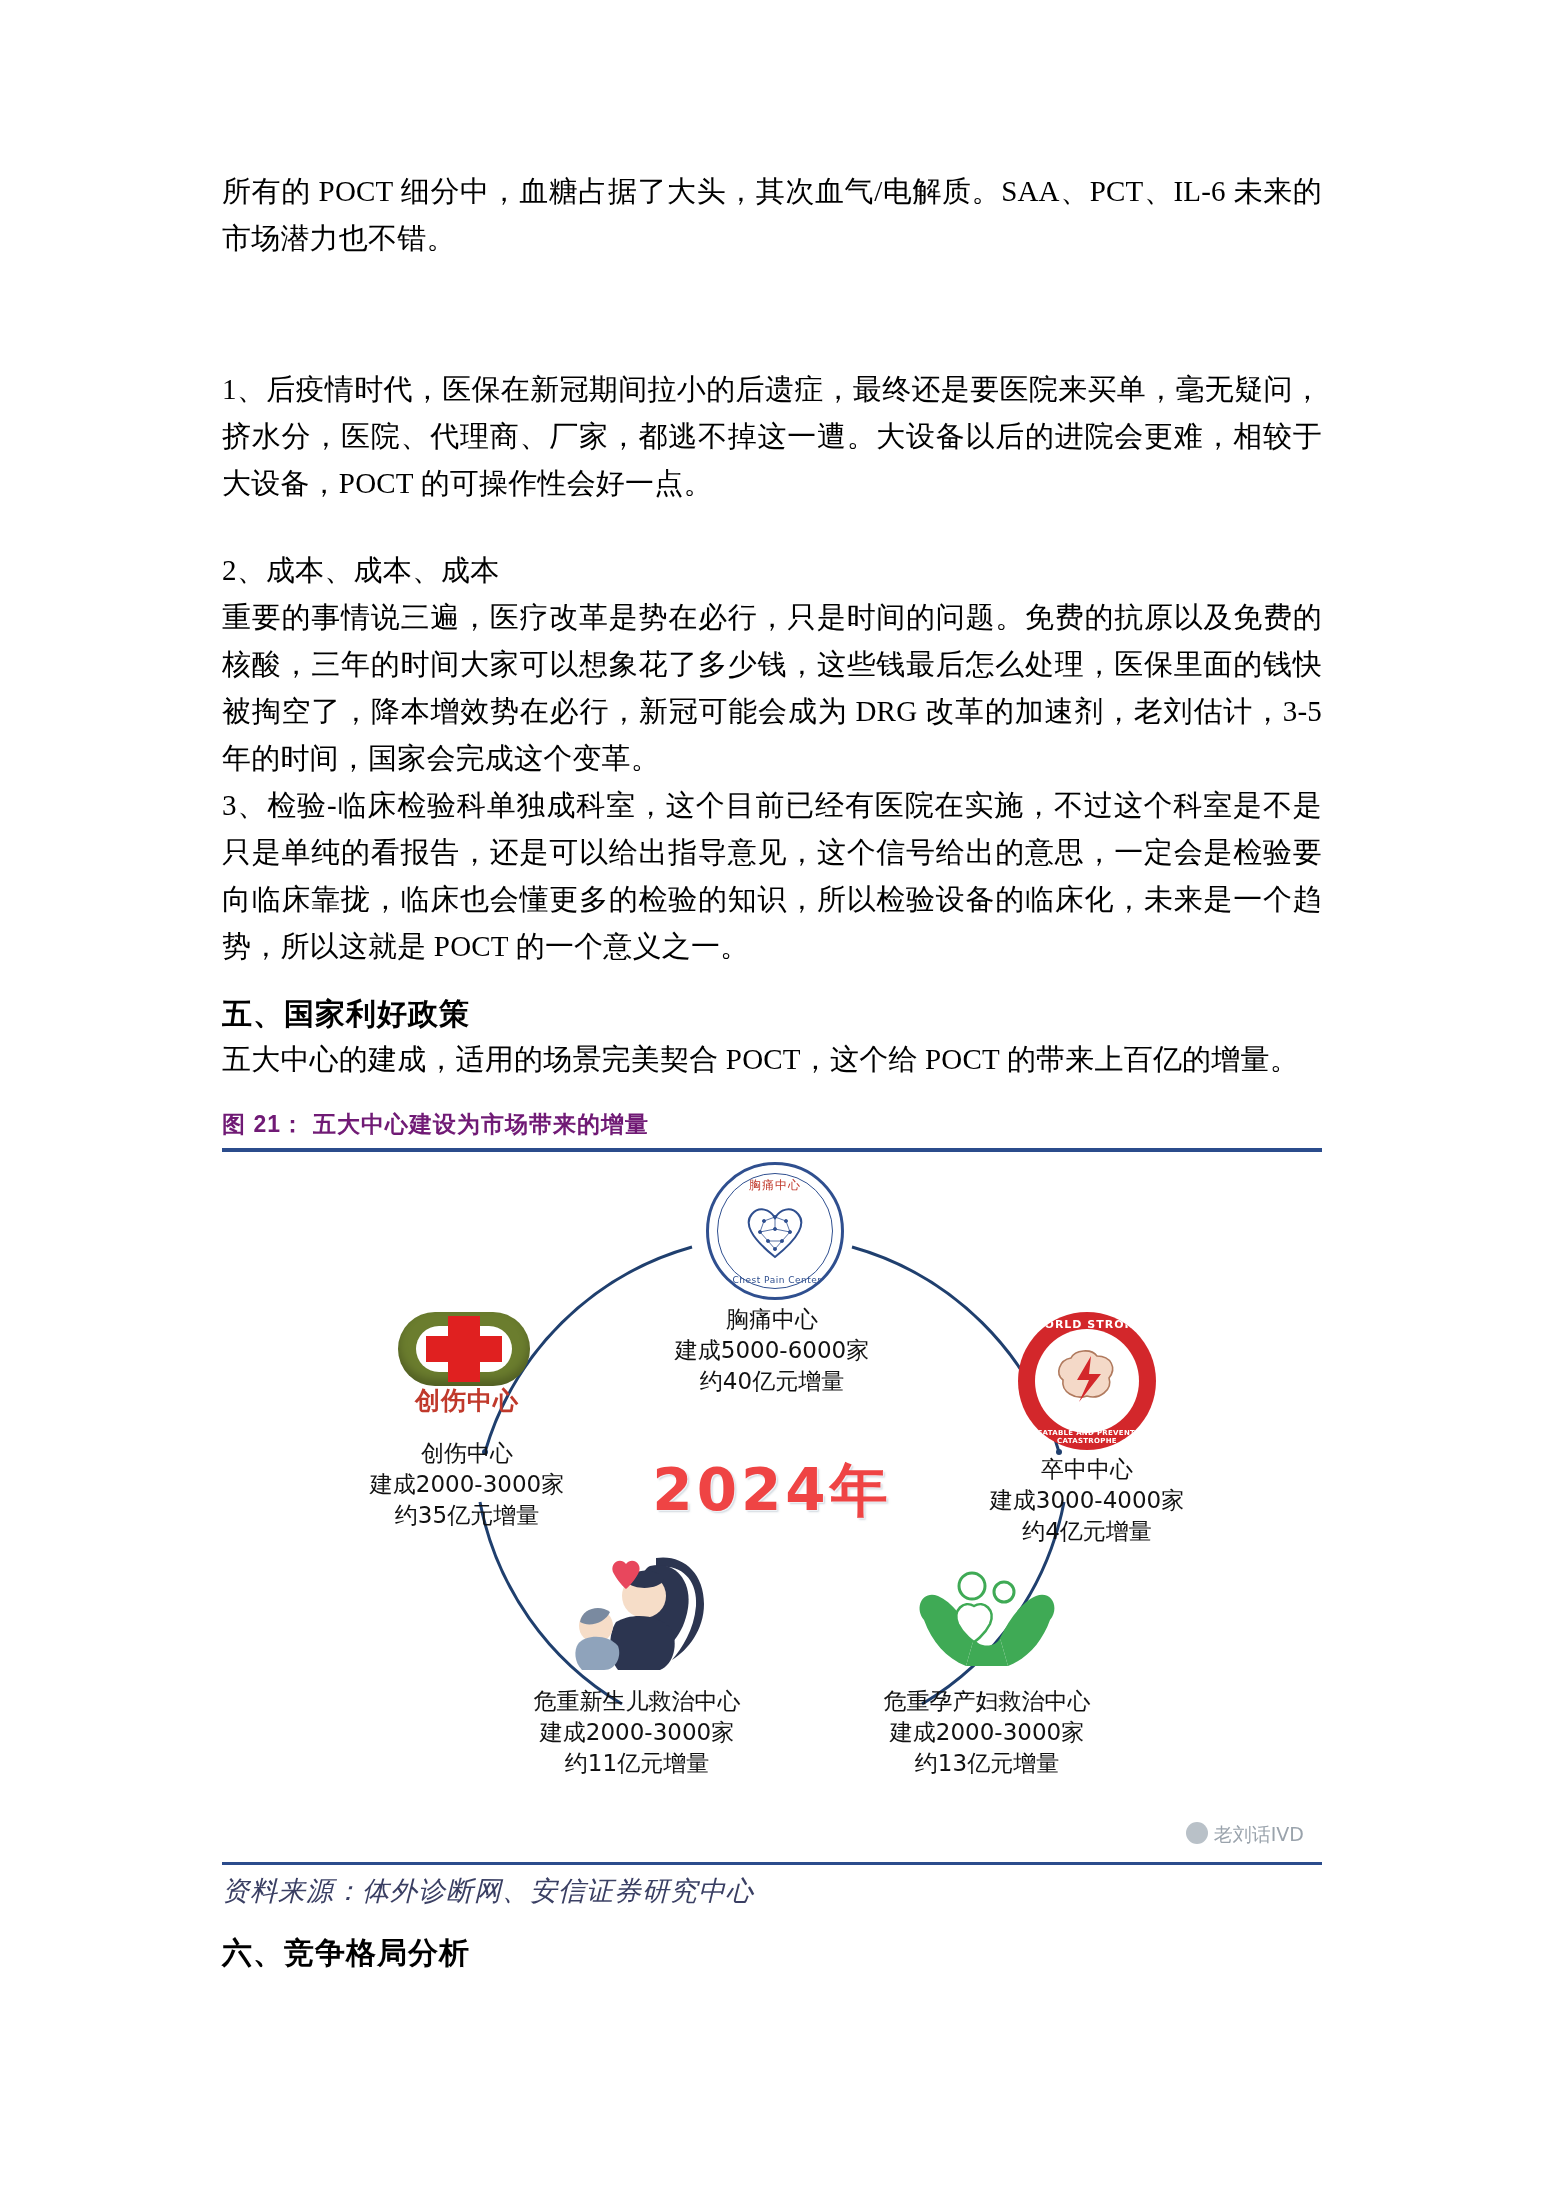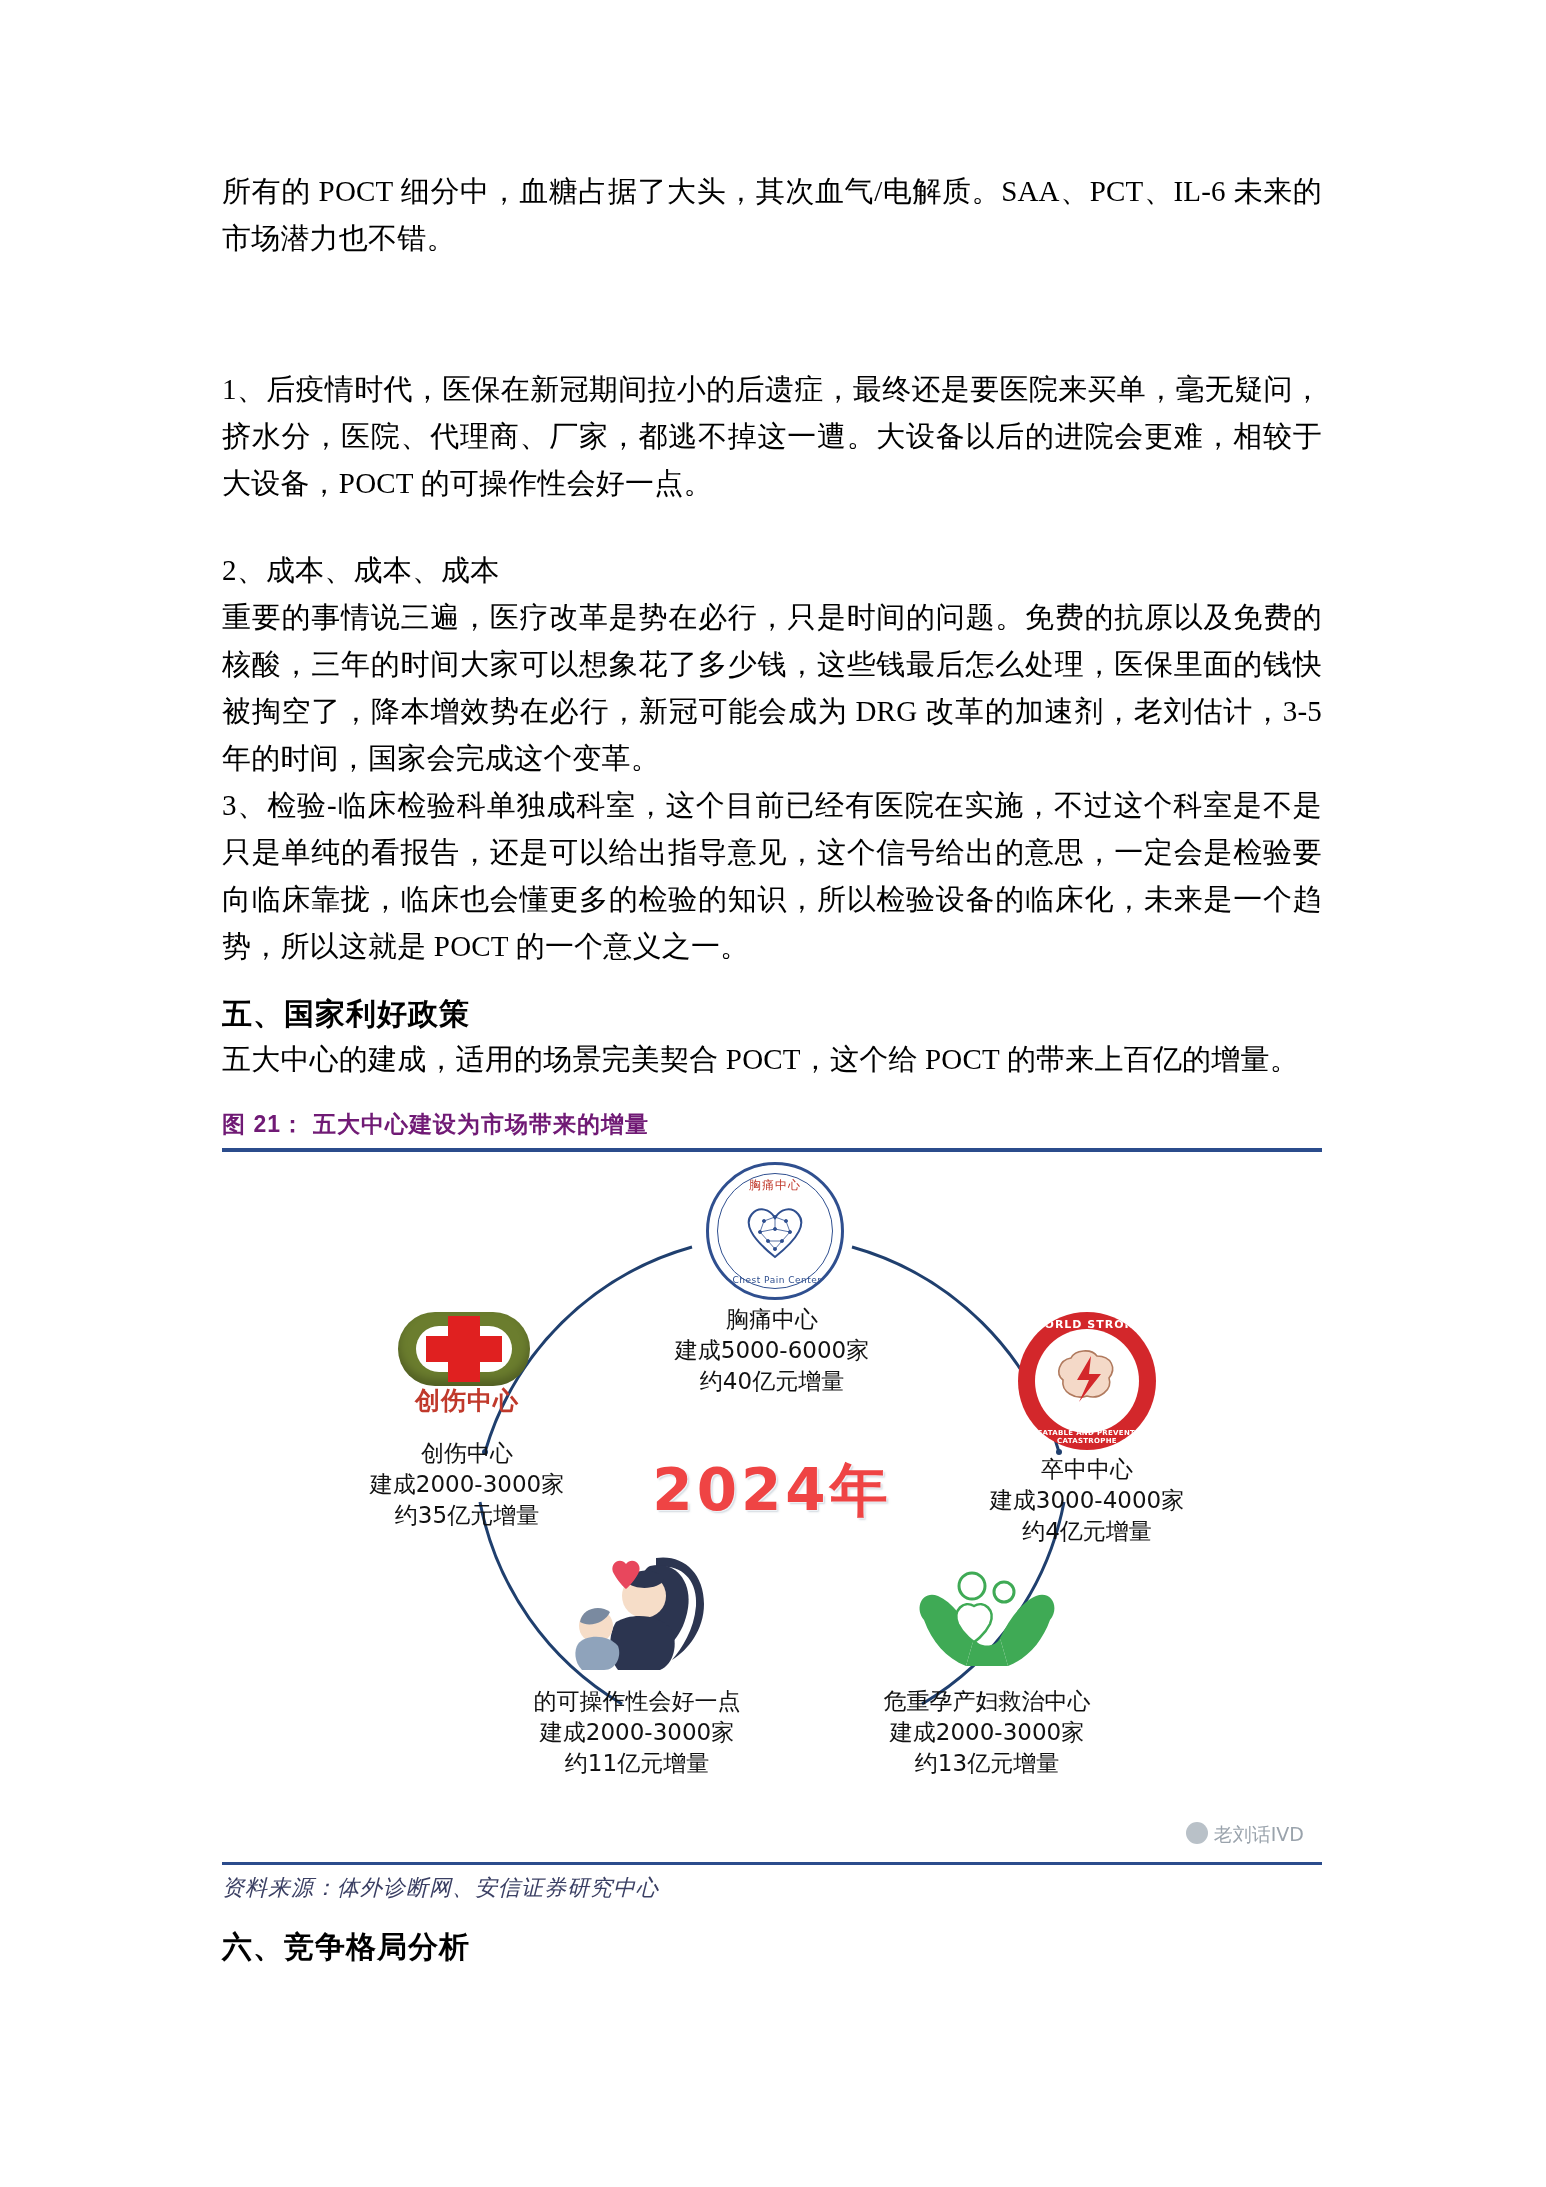--- a/index.html
+++ b/index.html
@@ -77,21 +77,21 @@
     height: 710px;
     background: #ffffff;
   }
   .fig-rule-bottom {
     border-bottom: 3px solid #2b4c8c;
     width: 100%;
   }
   .fig-source {
     font-family: "Liberation Serif", "DejaVu Serif", serif;
     font-style: italic;
-    font-size: 22px;
+    font-size: 27px;
     color: #3a3f63;
     letter-spacing: 1px;
     padding-top: 8px;
   }
   
   .ring-svg {
     position: absolute;
     left: 0; top: 0;
     width: 1100px;
     height: 710px;
@@ -422,21 +422,21 @@
               <path d="M64 70 C 80 60, 108 62, 120 78 C 126 92, 122 112, 108 118 L 66 118 C 56 106, 56 82, 64 70 Z" fill="#2c3550"></path>
 
               <circle cx="44" cy="74" r="17" fill="#f6ddc8"></circle>
               <path d="M28 70 C 30 56, 48 52, 58 60 C 54 70, 38 76, 28 70 Z" fill="#7a8aa0"></path>
               <path d="M26 92 C 34 82, 56 82, 66 94 C 70 104, 64 118, 52 118 L 30 118 C 22 110, 22 98, 26 92 Z" fill="#8fa3bb"></path>
 
               <path d="M62 22 C 56 12, 68 4, 74 12 C 80 4, 92 12, 86 22 C 81 31, 74 37, 74 37 C 74 37, 67 31, 62 22 Z" fill="#e8475d"></path>
             </svg>
           </div>
           <div class="labels">
-            <div>的可操作性会好一点</div>
+            <div>危重新生儿救治中心</div>
             <div>建成2000-3000家</div>
             <div>约11亿元增量</div>
           </div>
         </div>
 
         <div class="watermark">
           <span class="wm-dot"></span>
           <span>老刘话IVD</span>
         </div>
 

